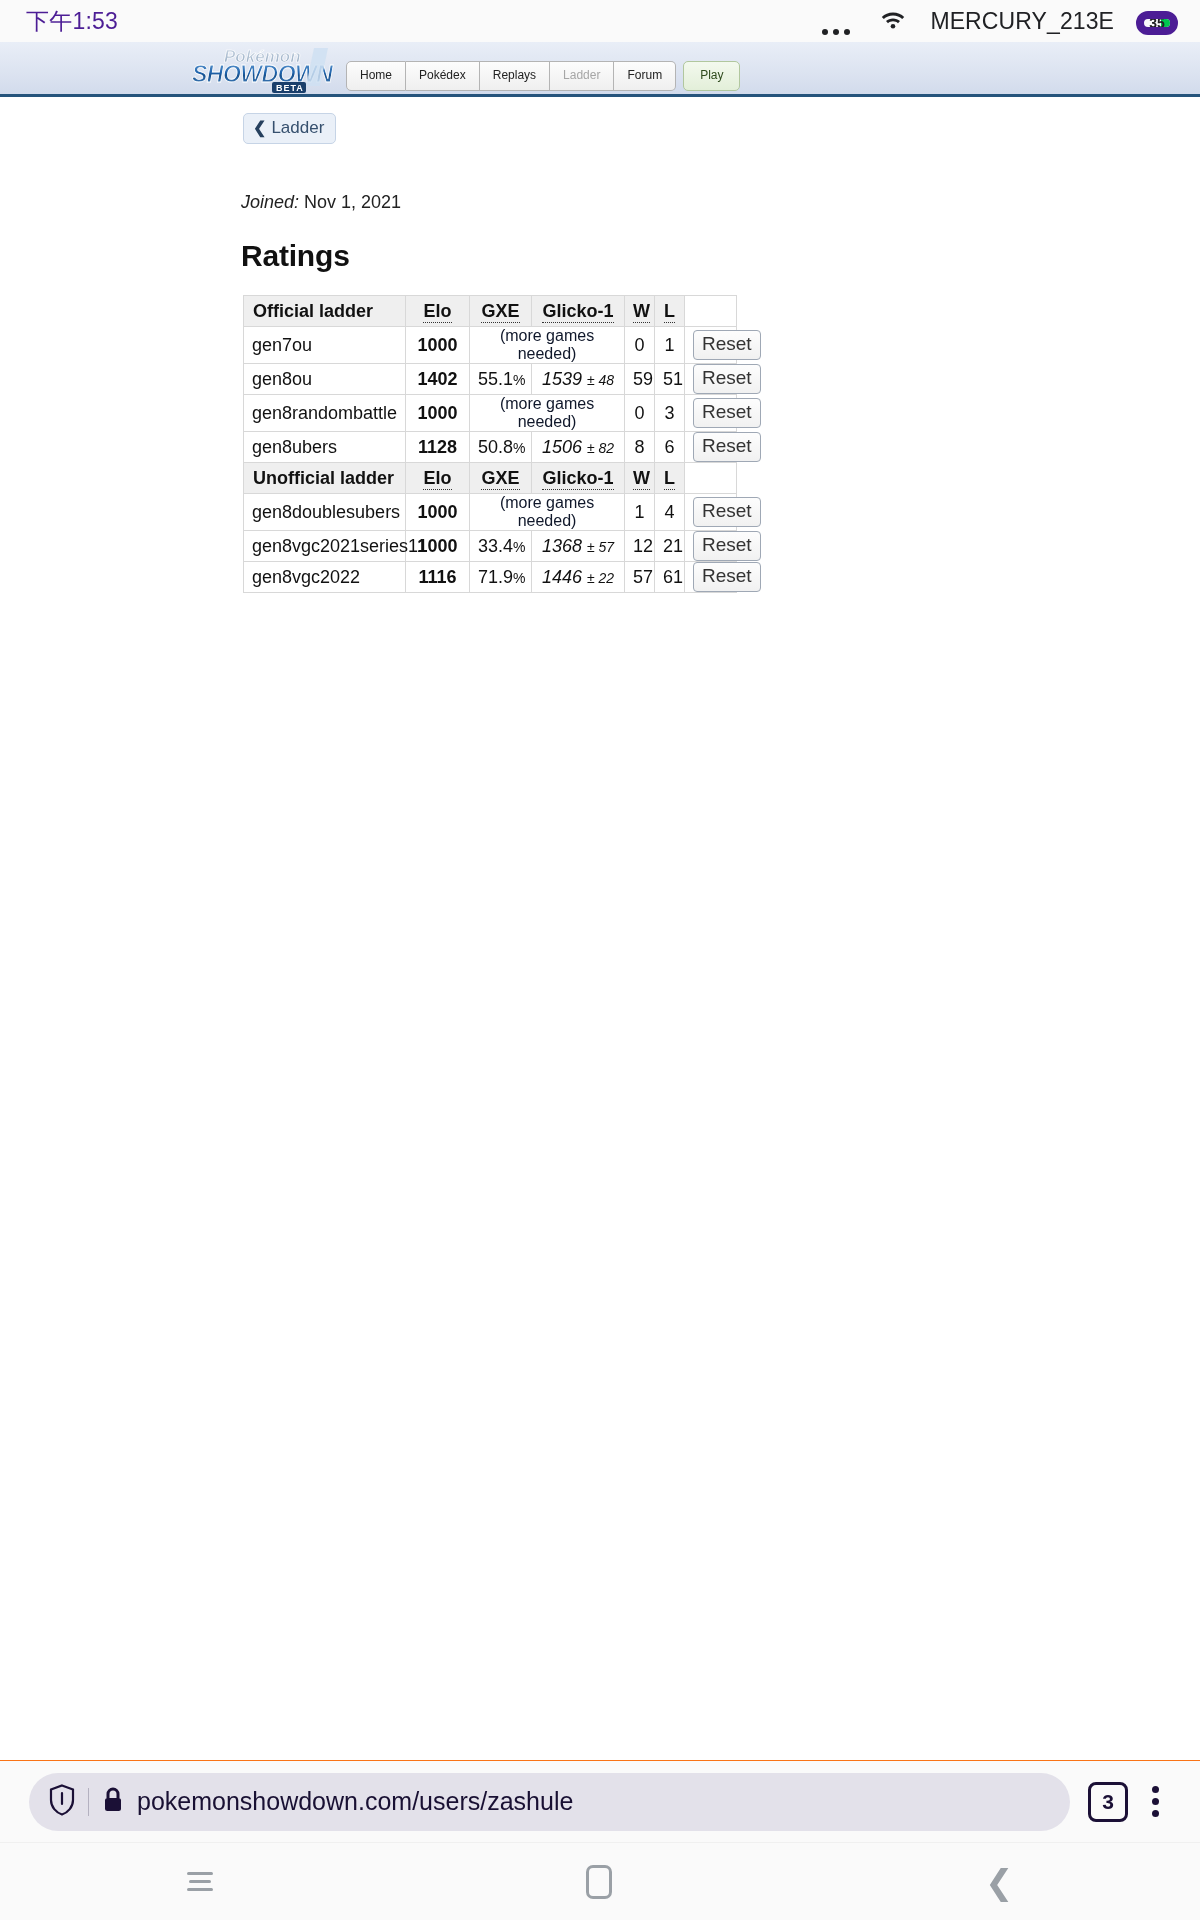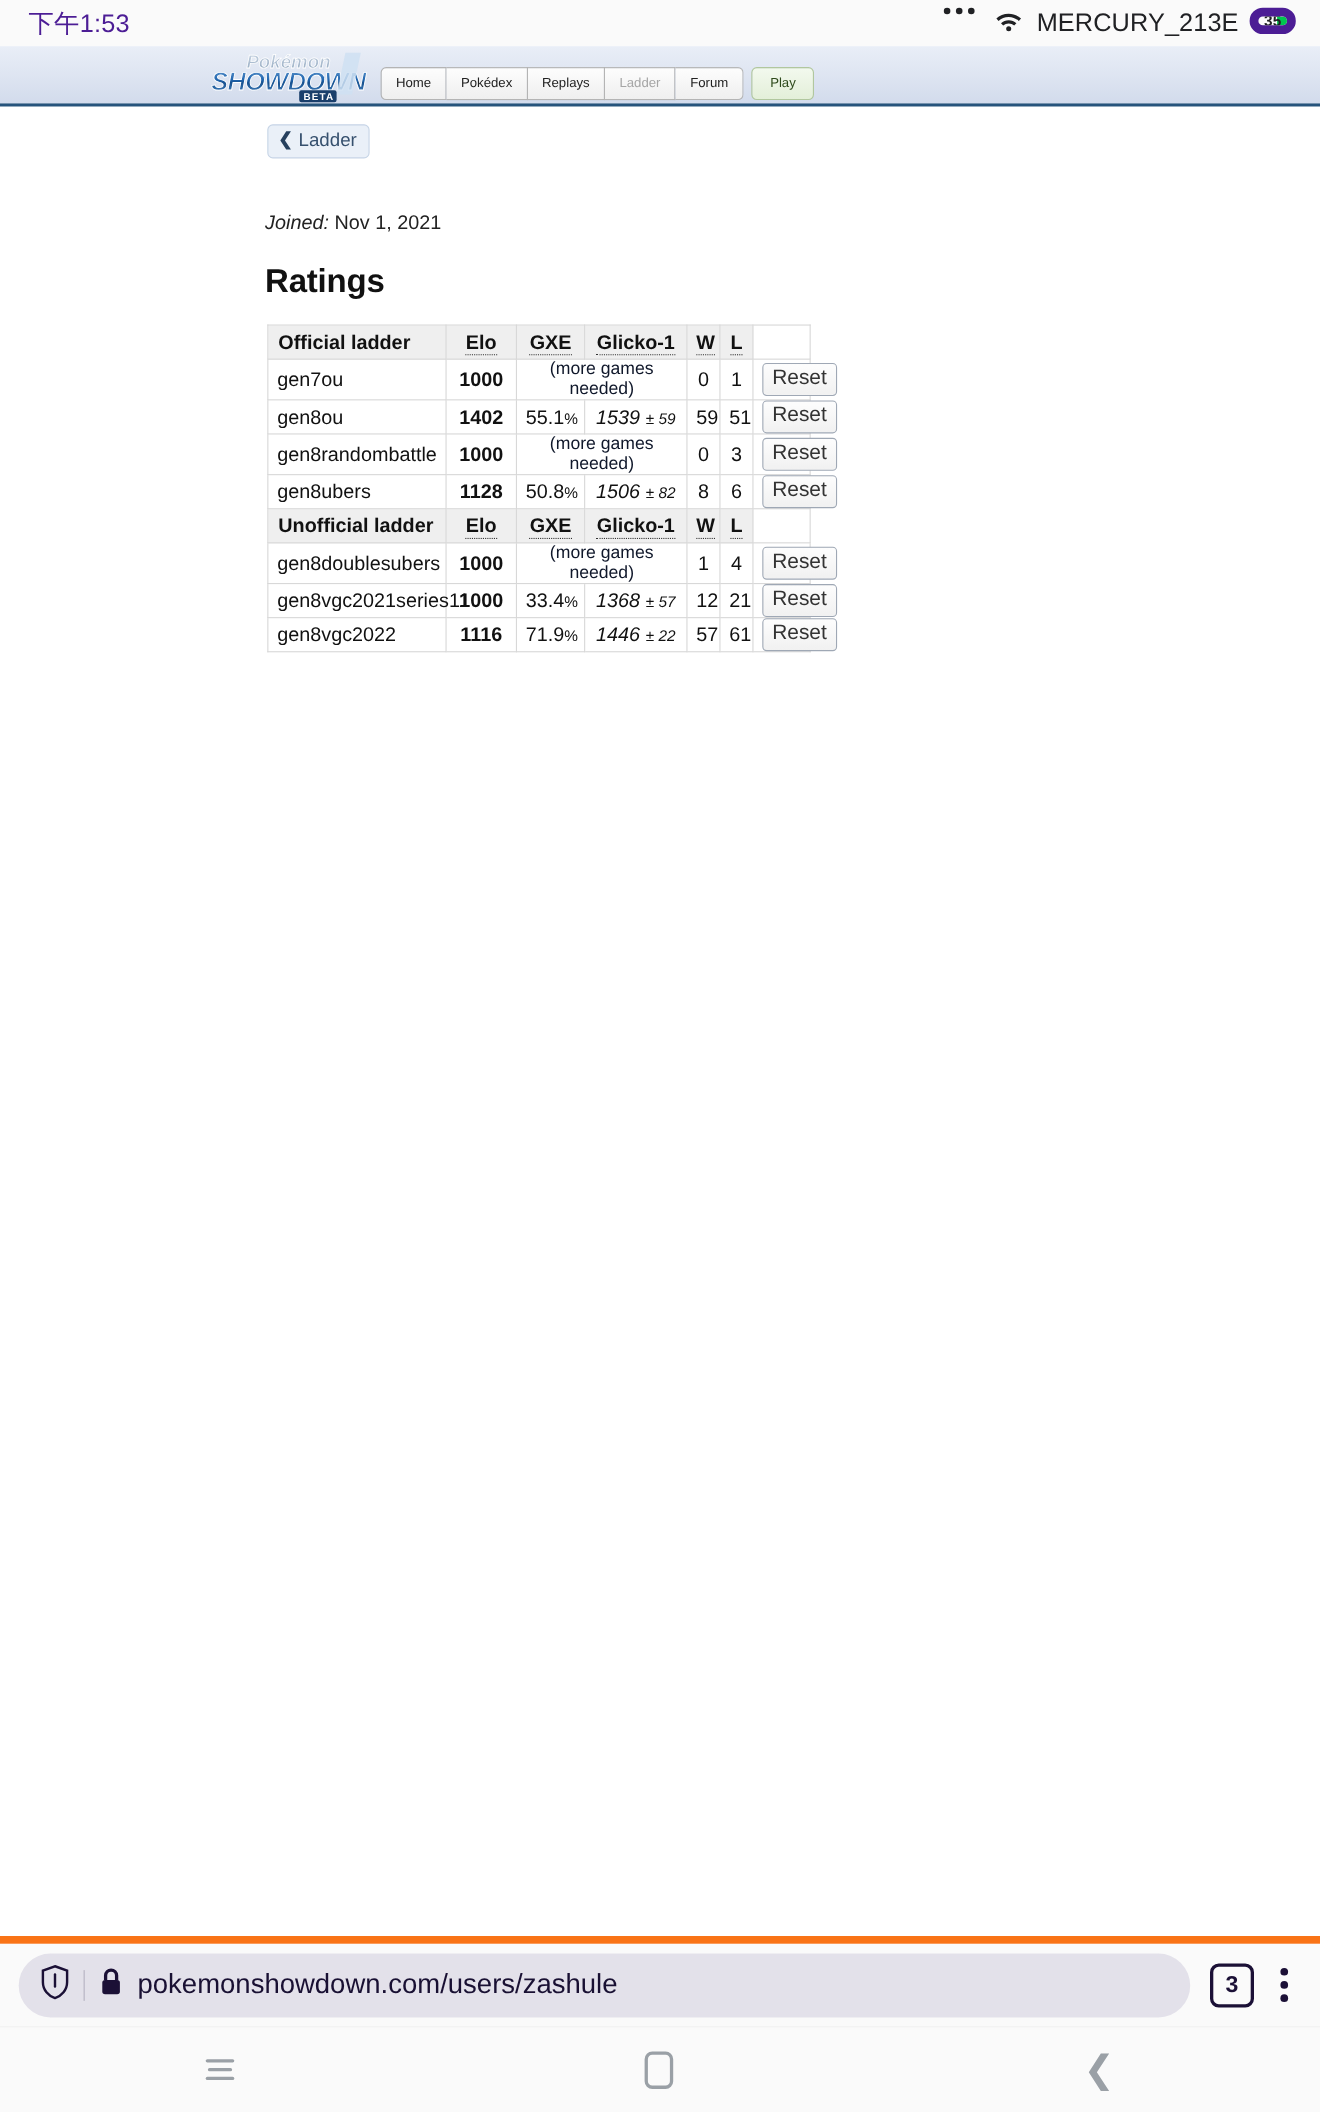--- a/index.html
+++ b/index.html
@@ -14,21 +14,21 @@
   
   .status-bar {
     height: 42px;
     background: #fafafa;
     display: flex; align-items: center;
     justify-content: space-between;
     padding: 0 22px 0 26px;
     flex: 0 0 42px;
   }
   .status-clock { font-size: 23px; color: #4c1d95; letter-spacing: .2px; }
-  .status-right { display: flex; align-items: flex-start; gap: 10px; }
+  .status-right { display: flex; align-items: flex-end; gap: 22px; }
   .dots-icon { display: flex; gap: 5px; align-items: center; margin-right: 6px; }
   .dots-icon i { width: 6px; height: 6px; background: #202124; border-radius: 50%; display: block; }
   .wifi-icon { display: block; }
   .ssid { font-size: 23px; color: #202124; letter-spacing: .1px; }
   .battery {
     position: relative; width: 42px; height: 24px;
     border: 8px solid #4c1d95; border-radius: 12px;
     display: flex; align-items: center; justify-content: center;
     overflow: hidden;
   }
@@ -163,23 +163,23 @@
   col.c-gxe { width: 62px; }
   col.c-gli { width: 93px; }
   col.c-w   { width: 30px; }
   col.c-l   { width: 30px; }
   col.c-act { width: 52px; }
 
   
   .browser-bar {
     flex: 0 0 82px;
     background: #fafafa;
-    border-top: 7px solid #f97316;
+    border-top: 1px solid #f97316;
     display: flex; align-items: center;
-    padding: 0 17px;
+    padding: 0 29px;
     gap: 12px;
   }
   .omnibox {
     flex: 1 1 auto;
     height: 58px;
     background: #e3e1ea;
     border-radius: 29px;
     display: flex; align-items: center;
     padding: 0 20px;
     gap: 13px;
@@ -317,21 +317,21 @@
           <td class="wl">0</td>
           <td class="wl">1</td>
           <td class="act">
             <button class="reset-btn">Reset</button>
           </td>
         </tr>
         <tr>
           <td class="fmt">gen8ou</td>
           <td class="elo">1402</td>
           <td class="gxe"><span>55.1</span><span class="pct">%</span></td>
-          <td class="glicko"><span>1539</span> <span class="dev">± 59</span></td>
+          <td class="glicko"><span>1539</span> <span class="dev">± 48</span></td>
           <td class="wl">59</td>
           <td class="wl">51</td>
           <td class="act">
             <button class="reset-btn">Reset</button>
           </td>
         </tr>
         <tr>
           <td class="fmt">gen8randombattle</td>
           <td class="elo">1000</td>
           <td class="gxe none" colspan="2">(more games needed)</td>

